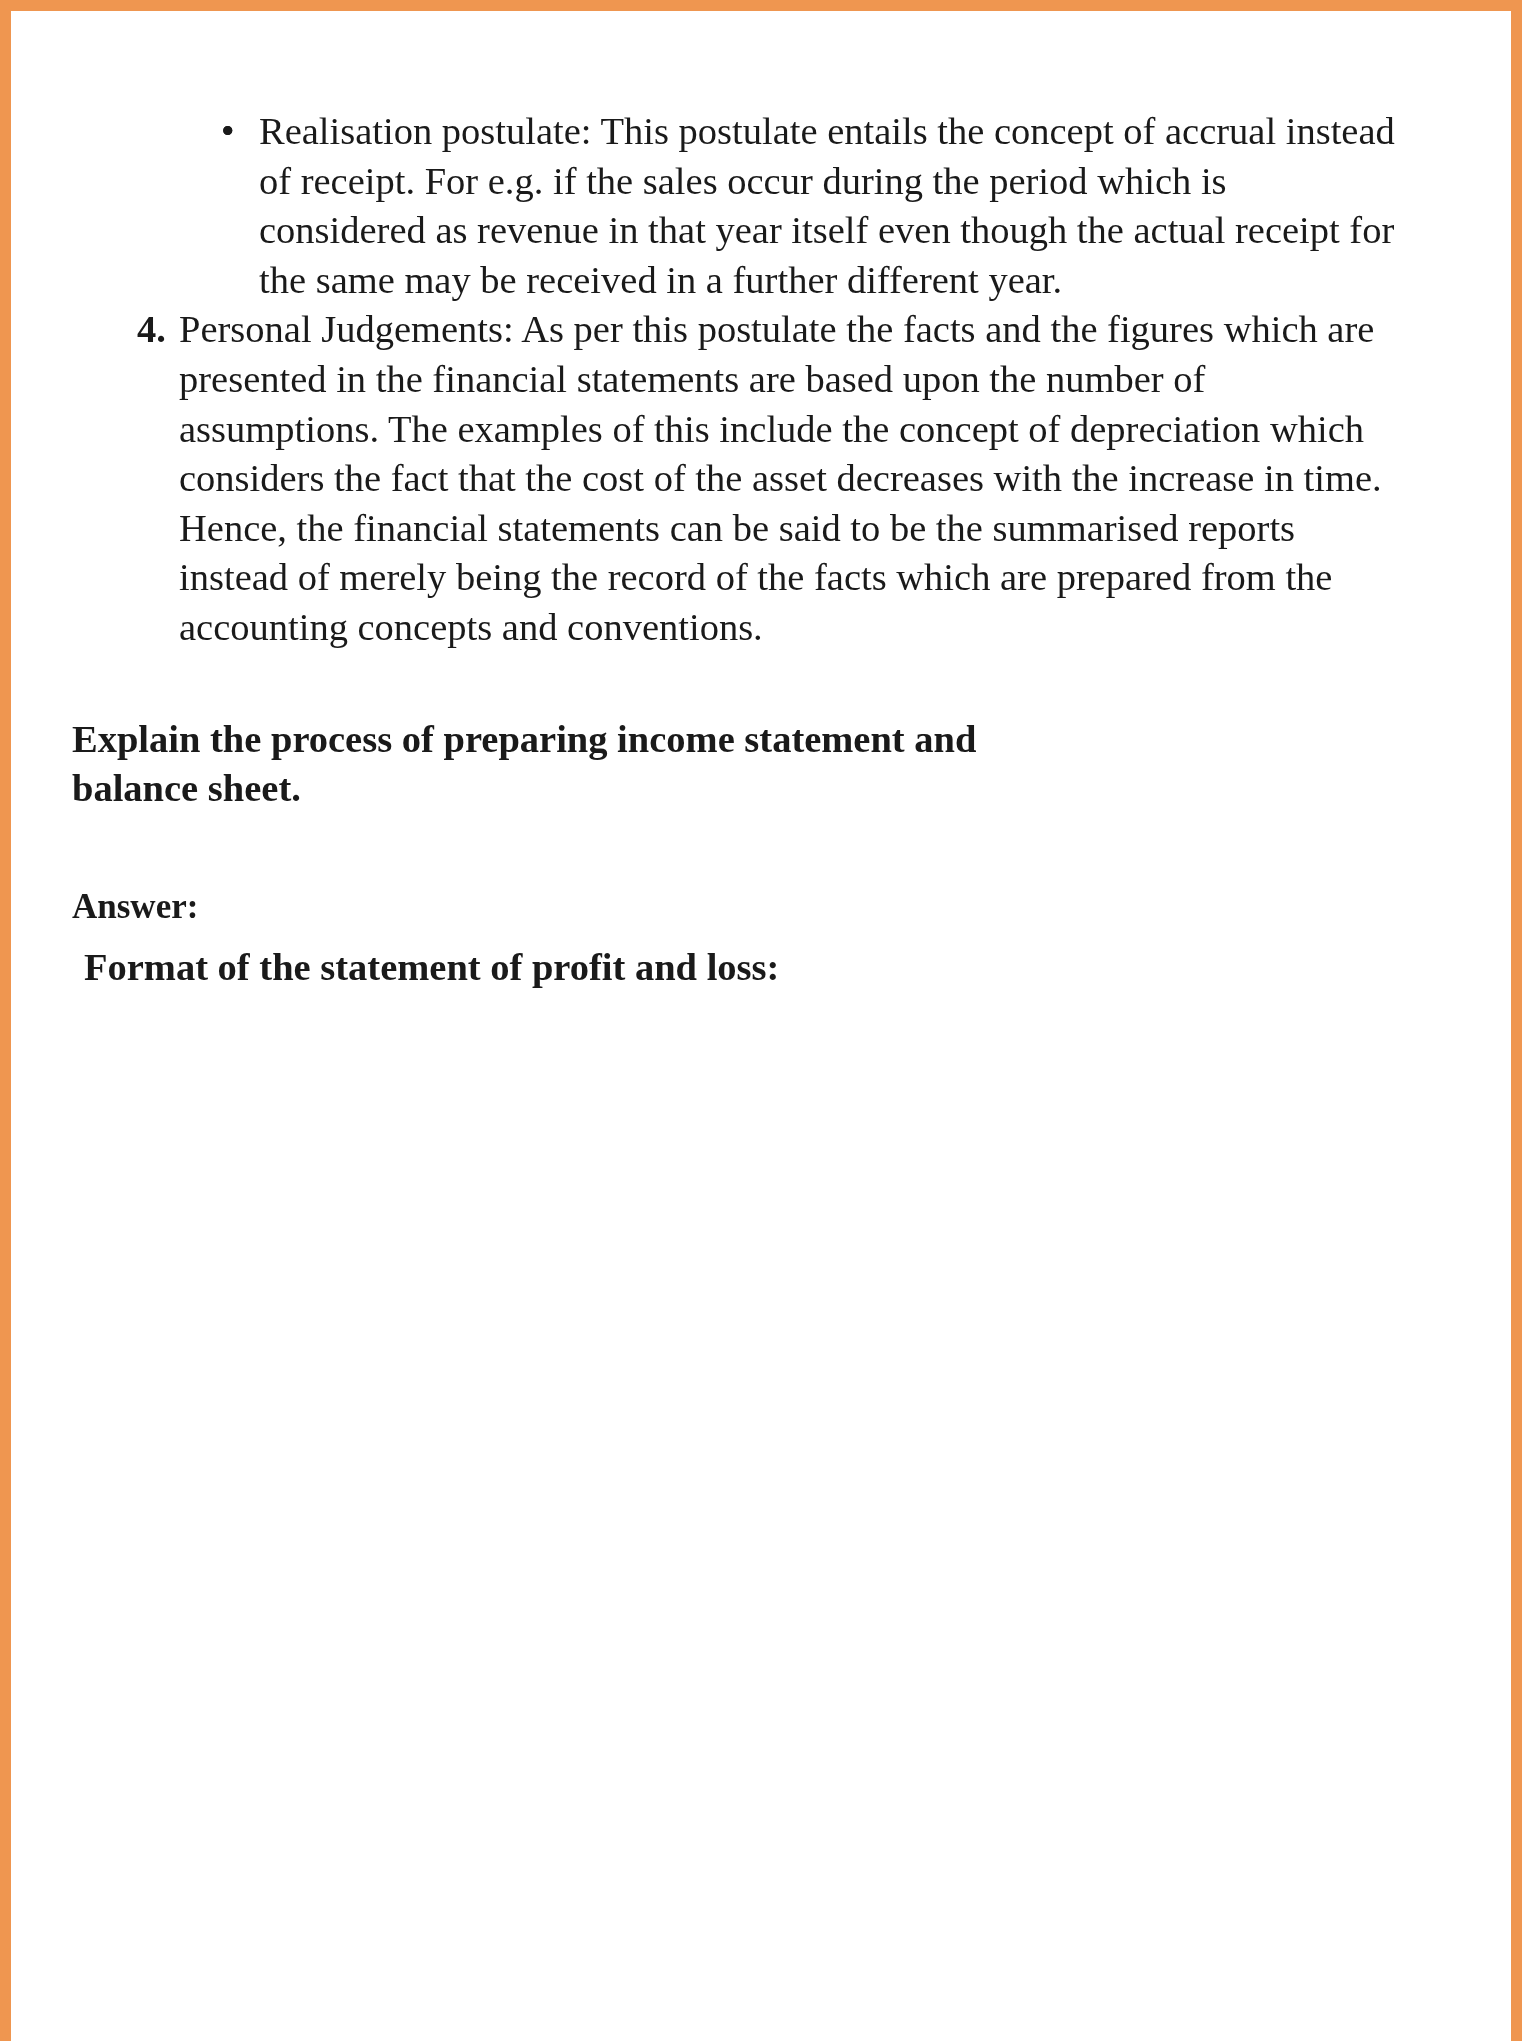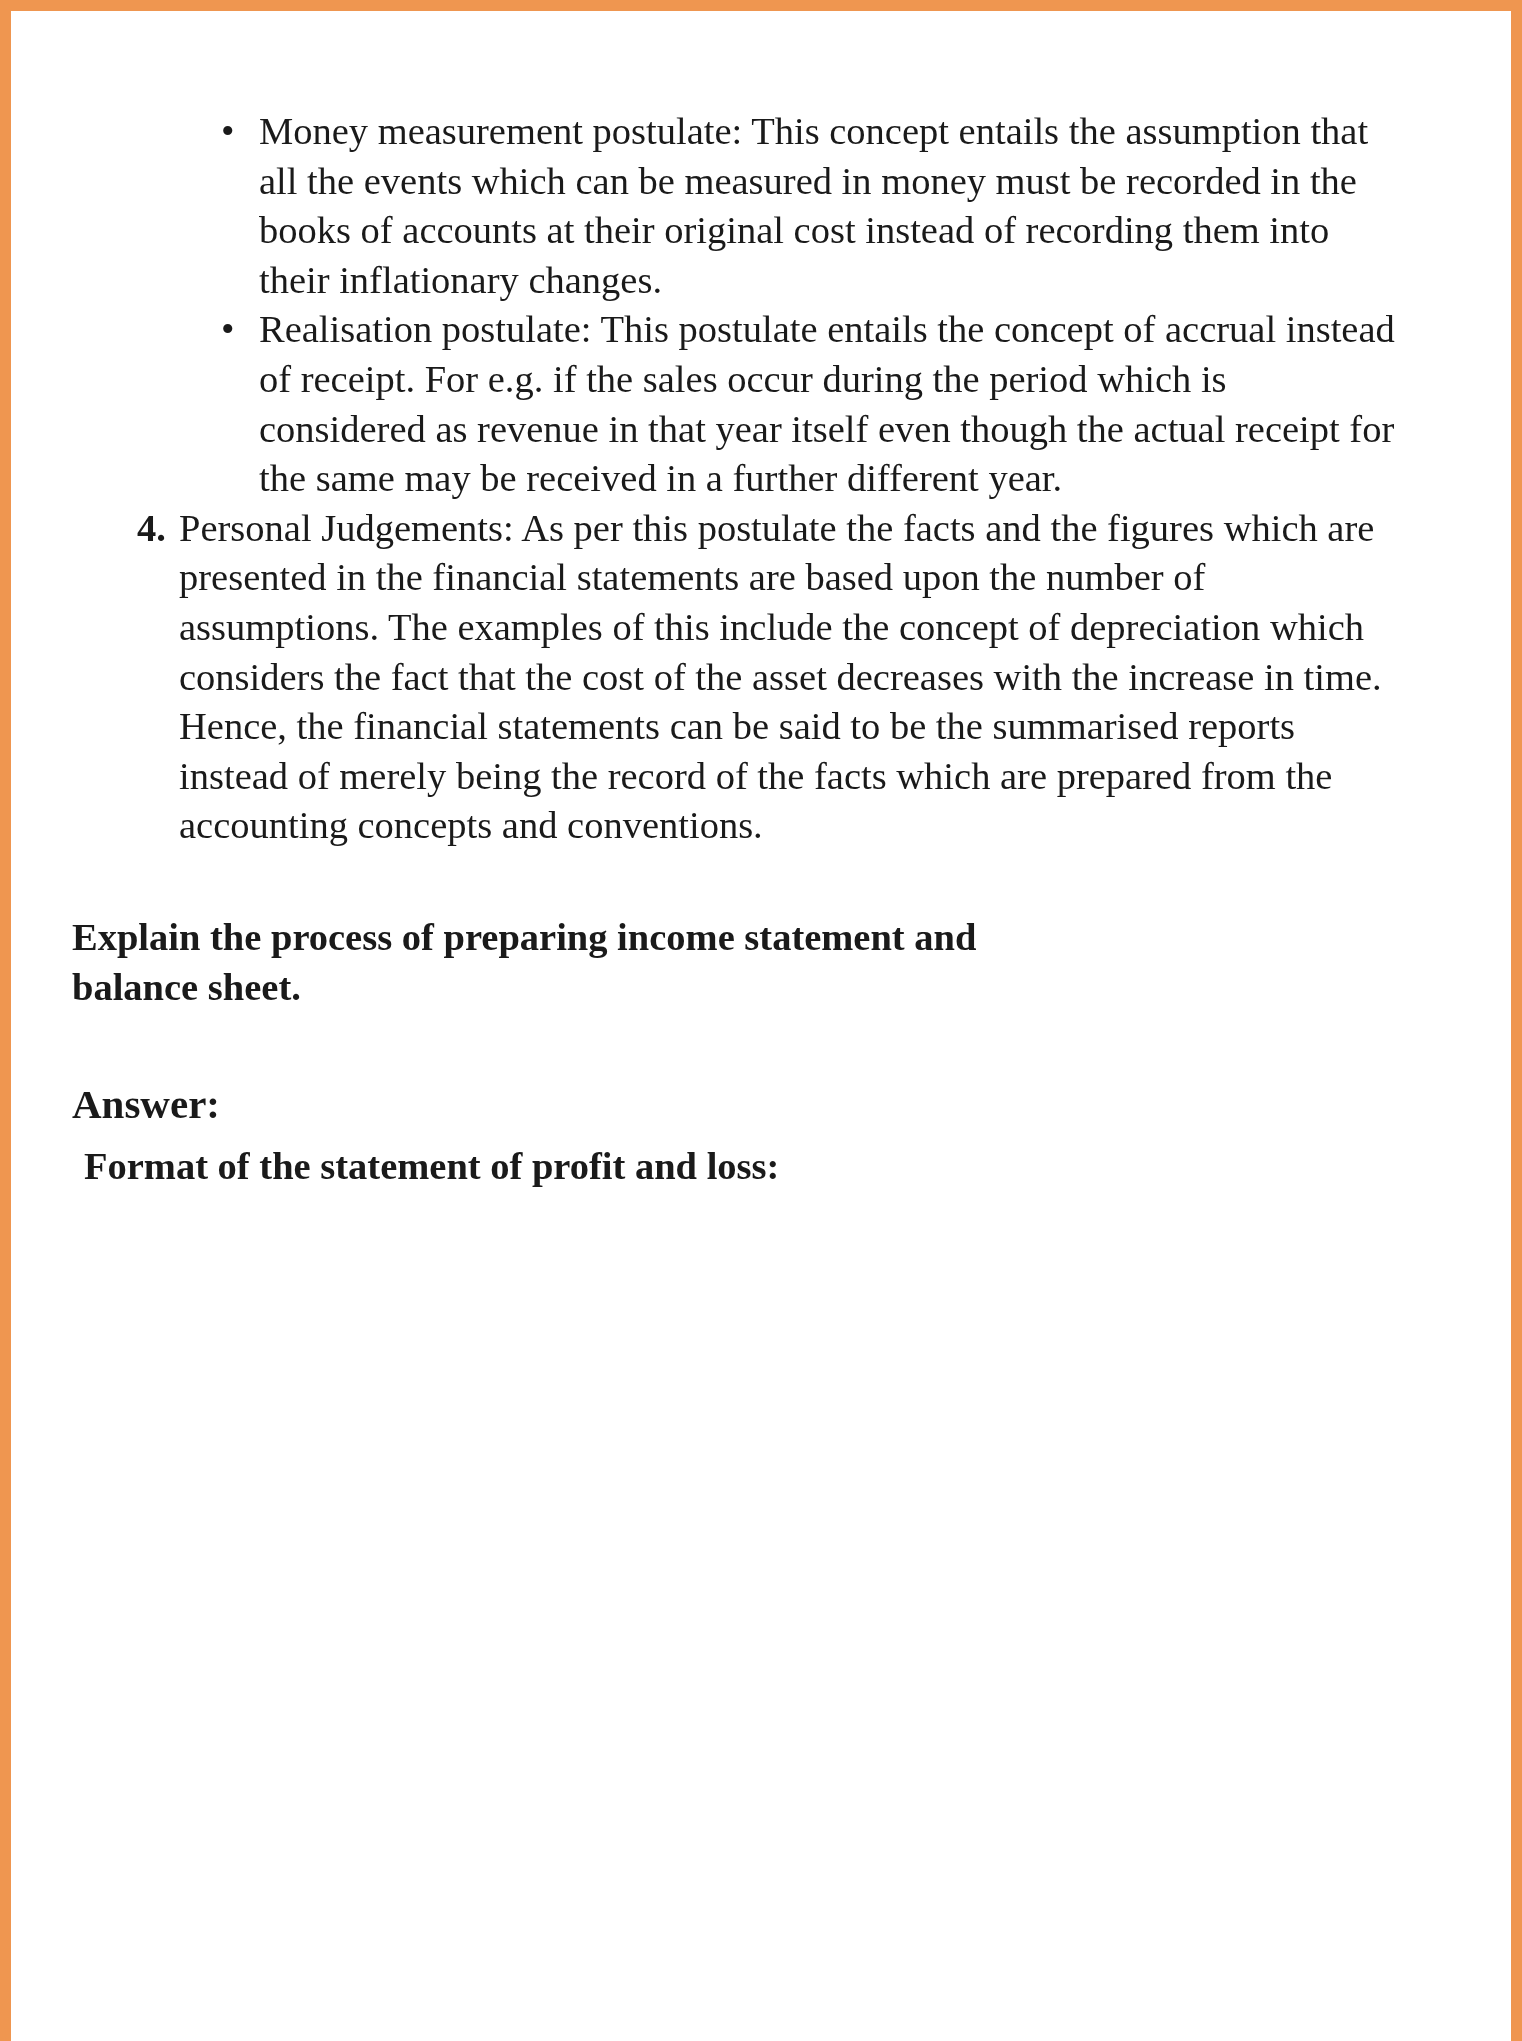--- a/index.html
+++ b/index.html
@@ -102,42 +102,41 @@
     margin: 0;
     padding-right: 440px;
   }
 
   
   .answer-block {
     margin-top: 68px;
     padding-left: 3px;
   }
   .a-label {
-    font-size: 41px;
+    font-size: 35px;
     line-height: 49.6px;
     font-weight: bold;
     margin: 0;
   }
   .a-text {
     font-size: 38.5px;
     line-height: 49.6px;
     font-weight: bold;
     margin: 12px;
   }
 </style>
 </head>
 <body>
 
 <div class="page">
   <div class="sheet">
 
     <ul class="bullet-list">
       <li class="bullet-item">
         <span class="bullet-dot">•</span>
-        <span>Money measurement postulate: This concept entails the assumption that all the events which can be measured in money must be recorded in the books of accounts at their original cost instead of recording them into their inflationary changes.</span>
       </li>
       <li class="bullet-item">
         <span class="bullet-dot">•</span>
         <span>Realisation postulate: This postulate entails the concept of accrual instead of receipt. For e.g. if the sales occur during the period which is considered as revenue in that year itself even though the actual receipt for the same may be received in a further different year.</span>
       </li>
     </ul>
 
     <ol class="num-list">
       <li class="num-item">
         <span class="num-marker">4.</span>

